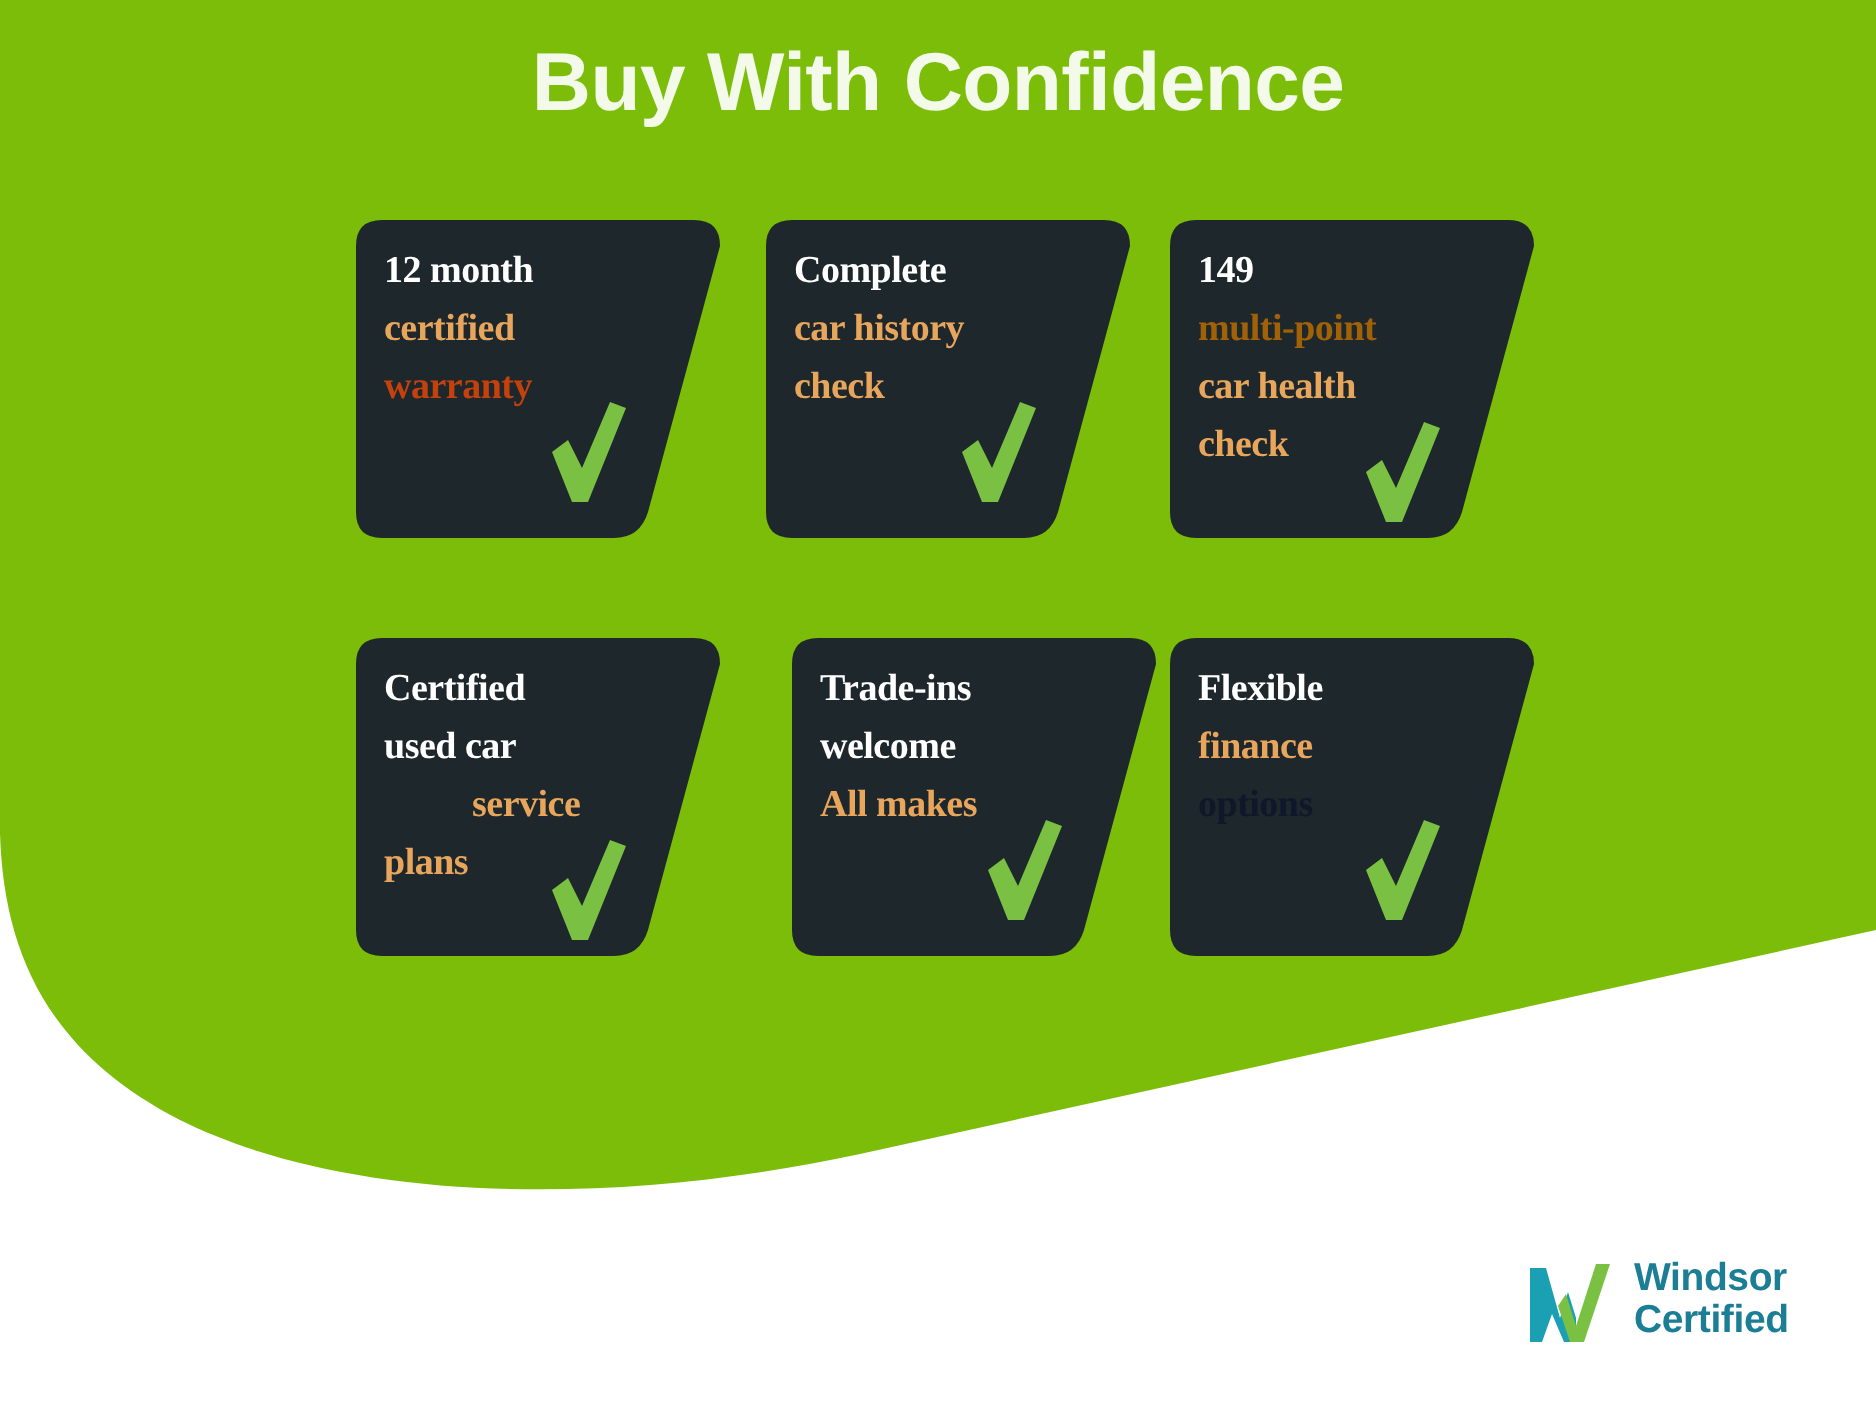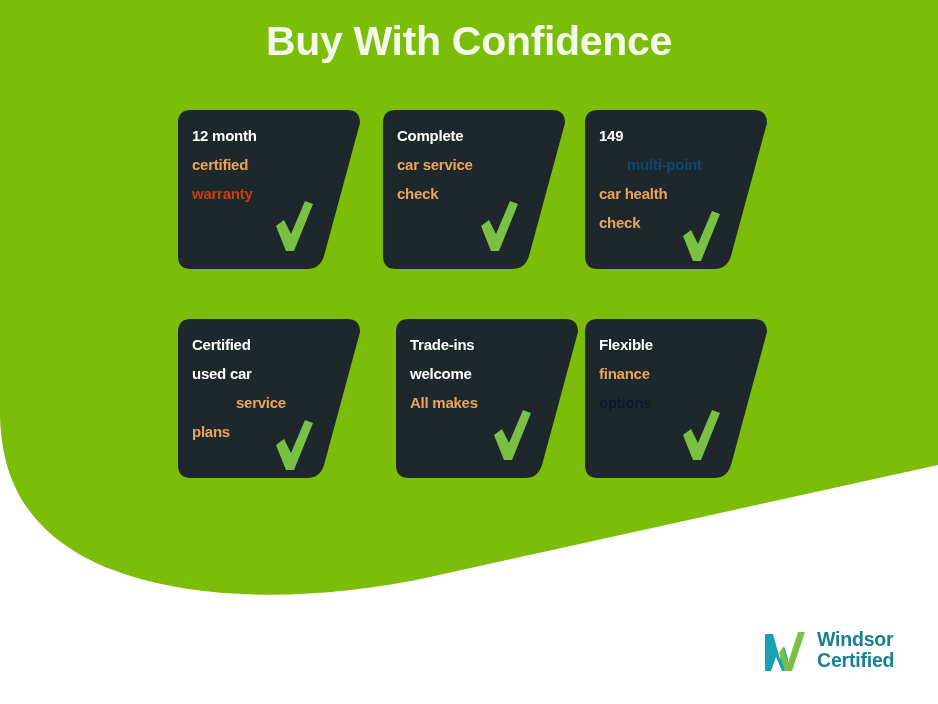--- a/index.html
+++ b/index.html
@@ -66,26 +66,26 @@
 
   .card .body {
     position: absolute;
     left: 14px;
     top: 11px;
     width: 150px;
     z-index: 2;
   }
 
   .line {
-    font-size: 15px;
+    font-size: 19px;
     font-weight: bold;
     line-height: 29px;
     letter-spacing: -0.25px;
     white-space: nowrap;
-    font-family: Liberation Sans, sans-serif;
+    font-family: Liberation Serif, serif;
   }
   .line.w { color: #ffffff; }
   .line.o { color: #e8a55c; }
 
   .check {
     position: absolute;
     z-index: 3;
     pointer-events: none;
   }
 
@@ -137,34 +137,34 @@
         <svg class="check" viewBox="0 0 40 52" width="40" height="52" style="left: 96px; top: 91px;">
           <path d="M 2,25 L 10,19 L 17,33 L 31,0 L 39,3 L 20,50 L 12,50 Z" fill="#7ac143"></path>
         </svg>
       </div>
       <div class="card" style="left: 205px; top: 0px;">
         <svg class="shape" viewBox="0 0 182 159">
           <path d="M 13,0 L 169,0 Q 182,0 182,13 L 146,146 Q 142,159 129,159 L 13,159 Q 0,159 0,146 L 0,13 Q 0,0 13,0 Z" fill="#1e272b"></path>
         </svg>
         <div class="body">
           <div class="line w" style="color: rgb(255, 255, 255);">Complete</div>
-          <div class="line o" style="color: rgb(232, 165, 92);">car service</div>
+          <div class="line o" style="color: rgb(232, 165, 92);">car history</div>
           <div class="line o" style="color: rgb(232, 165, 92);">check</div>
         </div>
         <svg class="check" viewBox="0 0 40 52" width="40" height="52" style="left: 96px; top: 91px;">
           <path d="M 2,25 L 10,19 L 17,33 L 31,0 L 39,3 L 20,50 L 12,50 Z" fill="#7ac143"></path>
         </svg>
       </div>
       <div class="card" style="left: 407px; top: 0px;">
         <svg class="shape" viewBox="0 0 182 159">
           <path d="M 13,0 L 169,0 Q 182,0 182,13 L 146,146 Q 142,159 129,159 L 13,159 Q 0,159 0,146 L 0,13 Q 0,0 13,0 Z" fill="#1e272b"></path>
         </svg>
         <div class="body">
           <div class="line w" style="color: rgb(255, 255, 255);">149</div>
-          <div class="line w" style="color: #0c4a6e; margin-left: 28px;">multi-point</div>
+          <div class="line w" style="color: #a16207;">multi-point</div>
           <div class="line o" style="color: rgb(232, 165, 92);">car health</div>
           <div class="line o" style="color: rgb(232, 165, 92);">check</div>
         </div>
         <svg class="check" viewBox="0 0 40 52" width="40" height="52" style="left: 96px; top: 101px;">
           <path d="M 2,25 L 10,19 L 17,33 L 31,0 L 39,3 L 20,50 L 12,50 Z" fill="#7ac143"></path>
         </svg>
       </div>
       <div class="card" style="left: 0px; top: 209px;">
         <svg class="shape" viewBox="0 0 182 159">
           <path d="M 13,0 L 169,0 Q 182,0 182,13 L 146,146 Q 142,159 129,159 L 13,159 Q 0,159 0,146 L 0,13 Q 0,0 13,0 Z" fill="#1e272b"></path>

